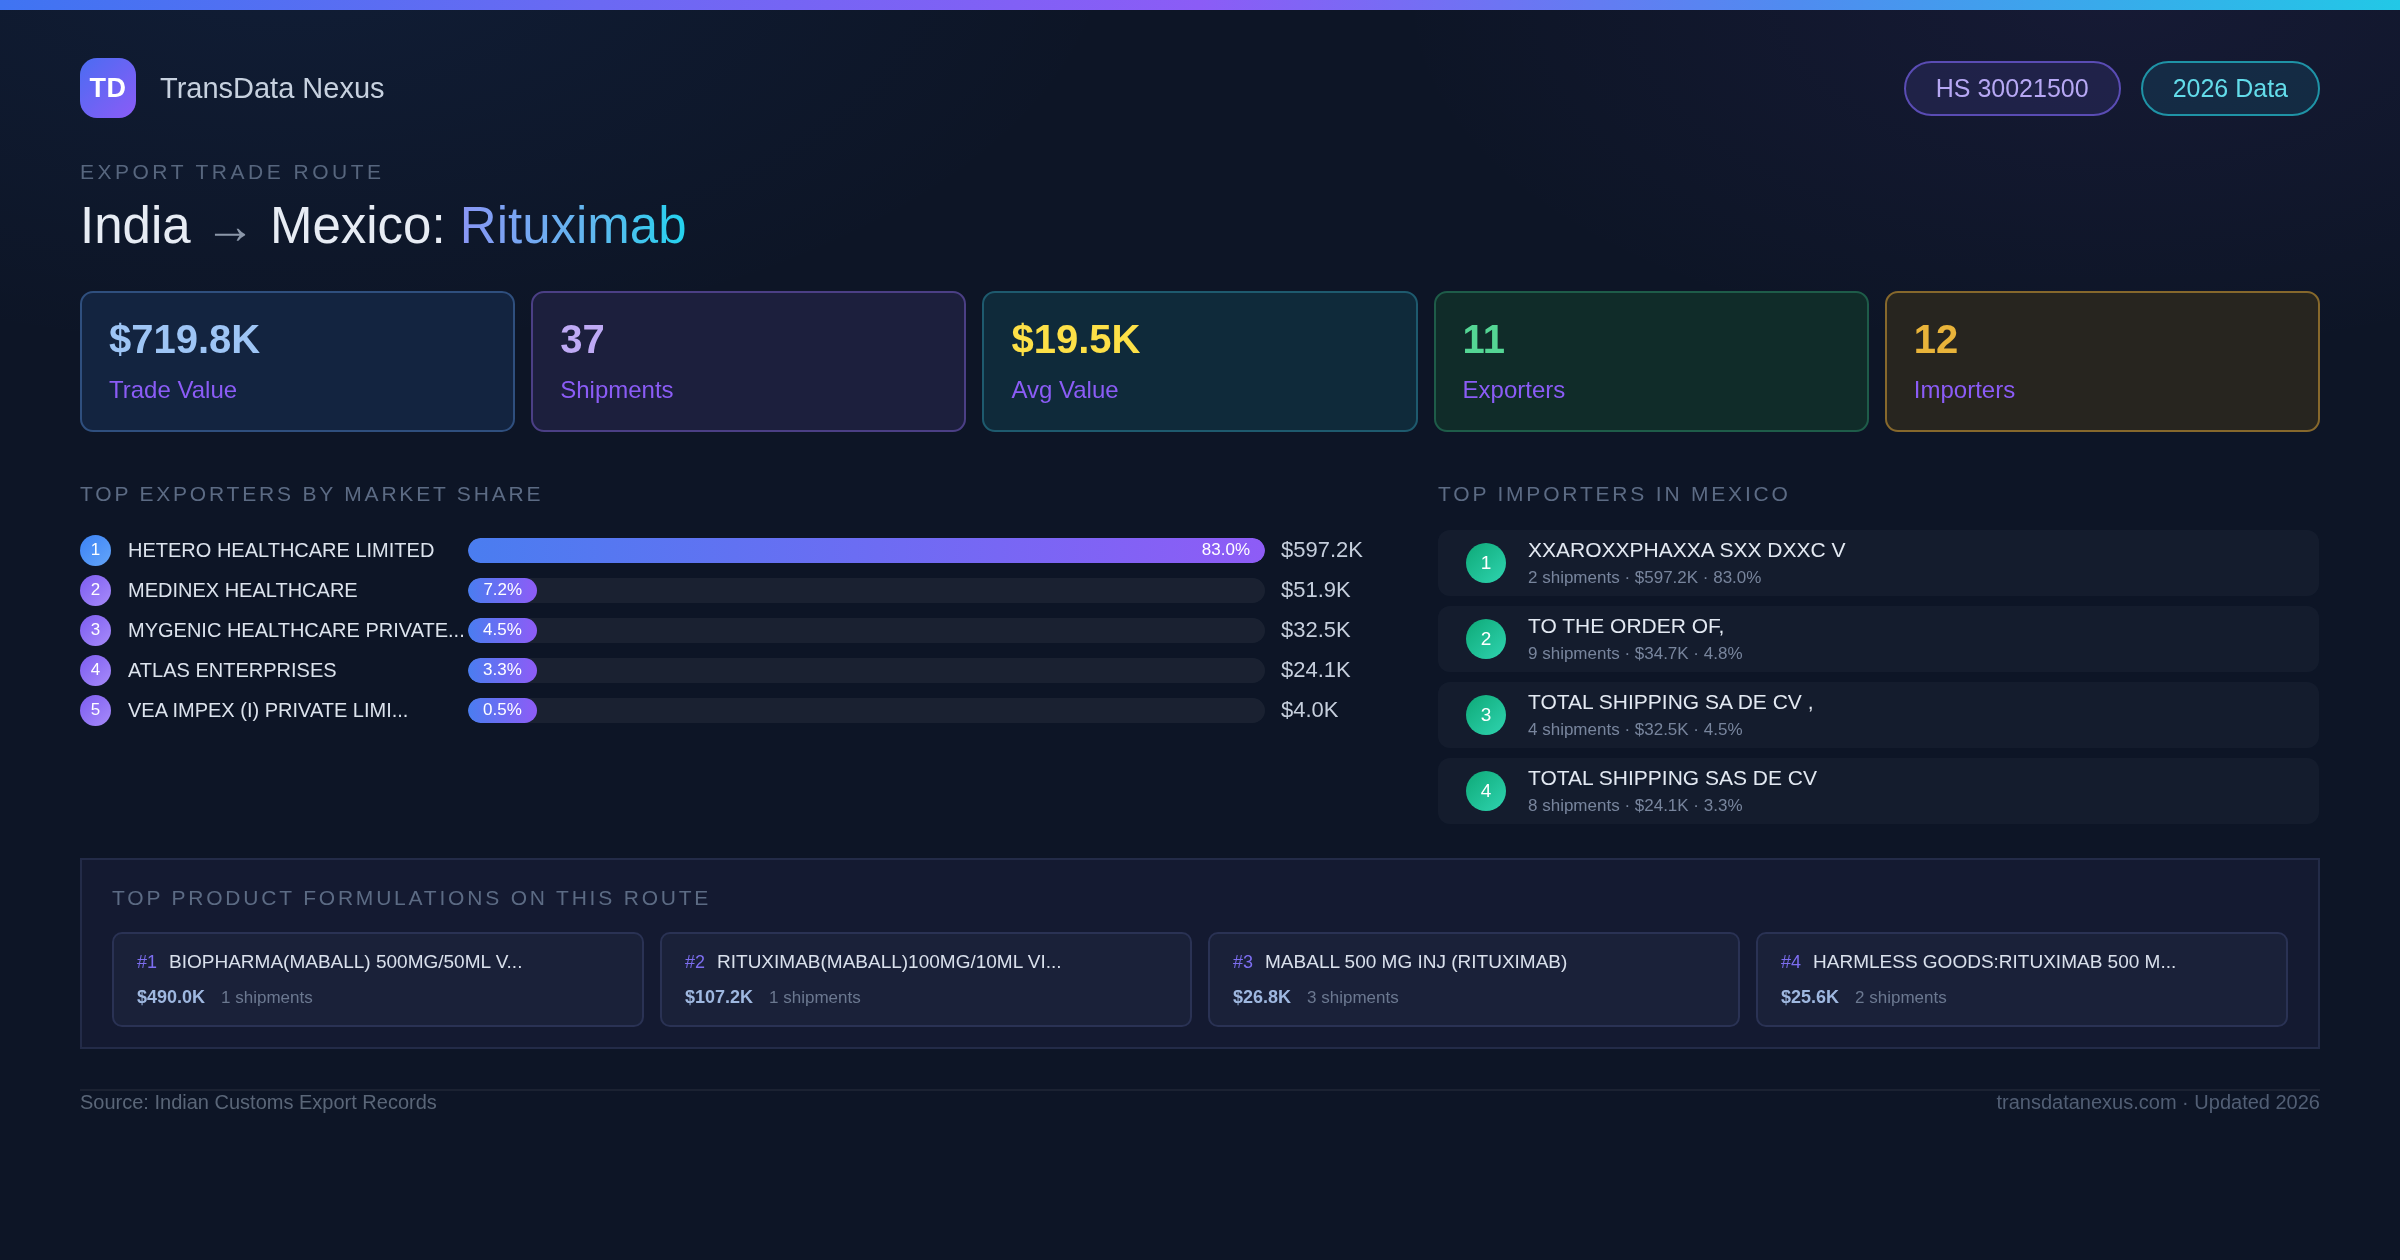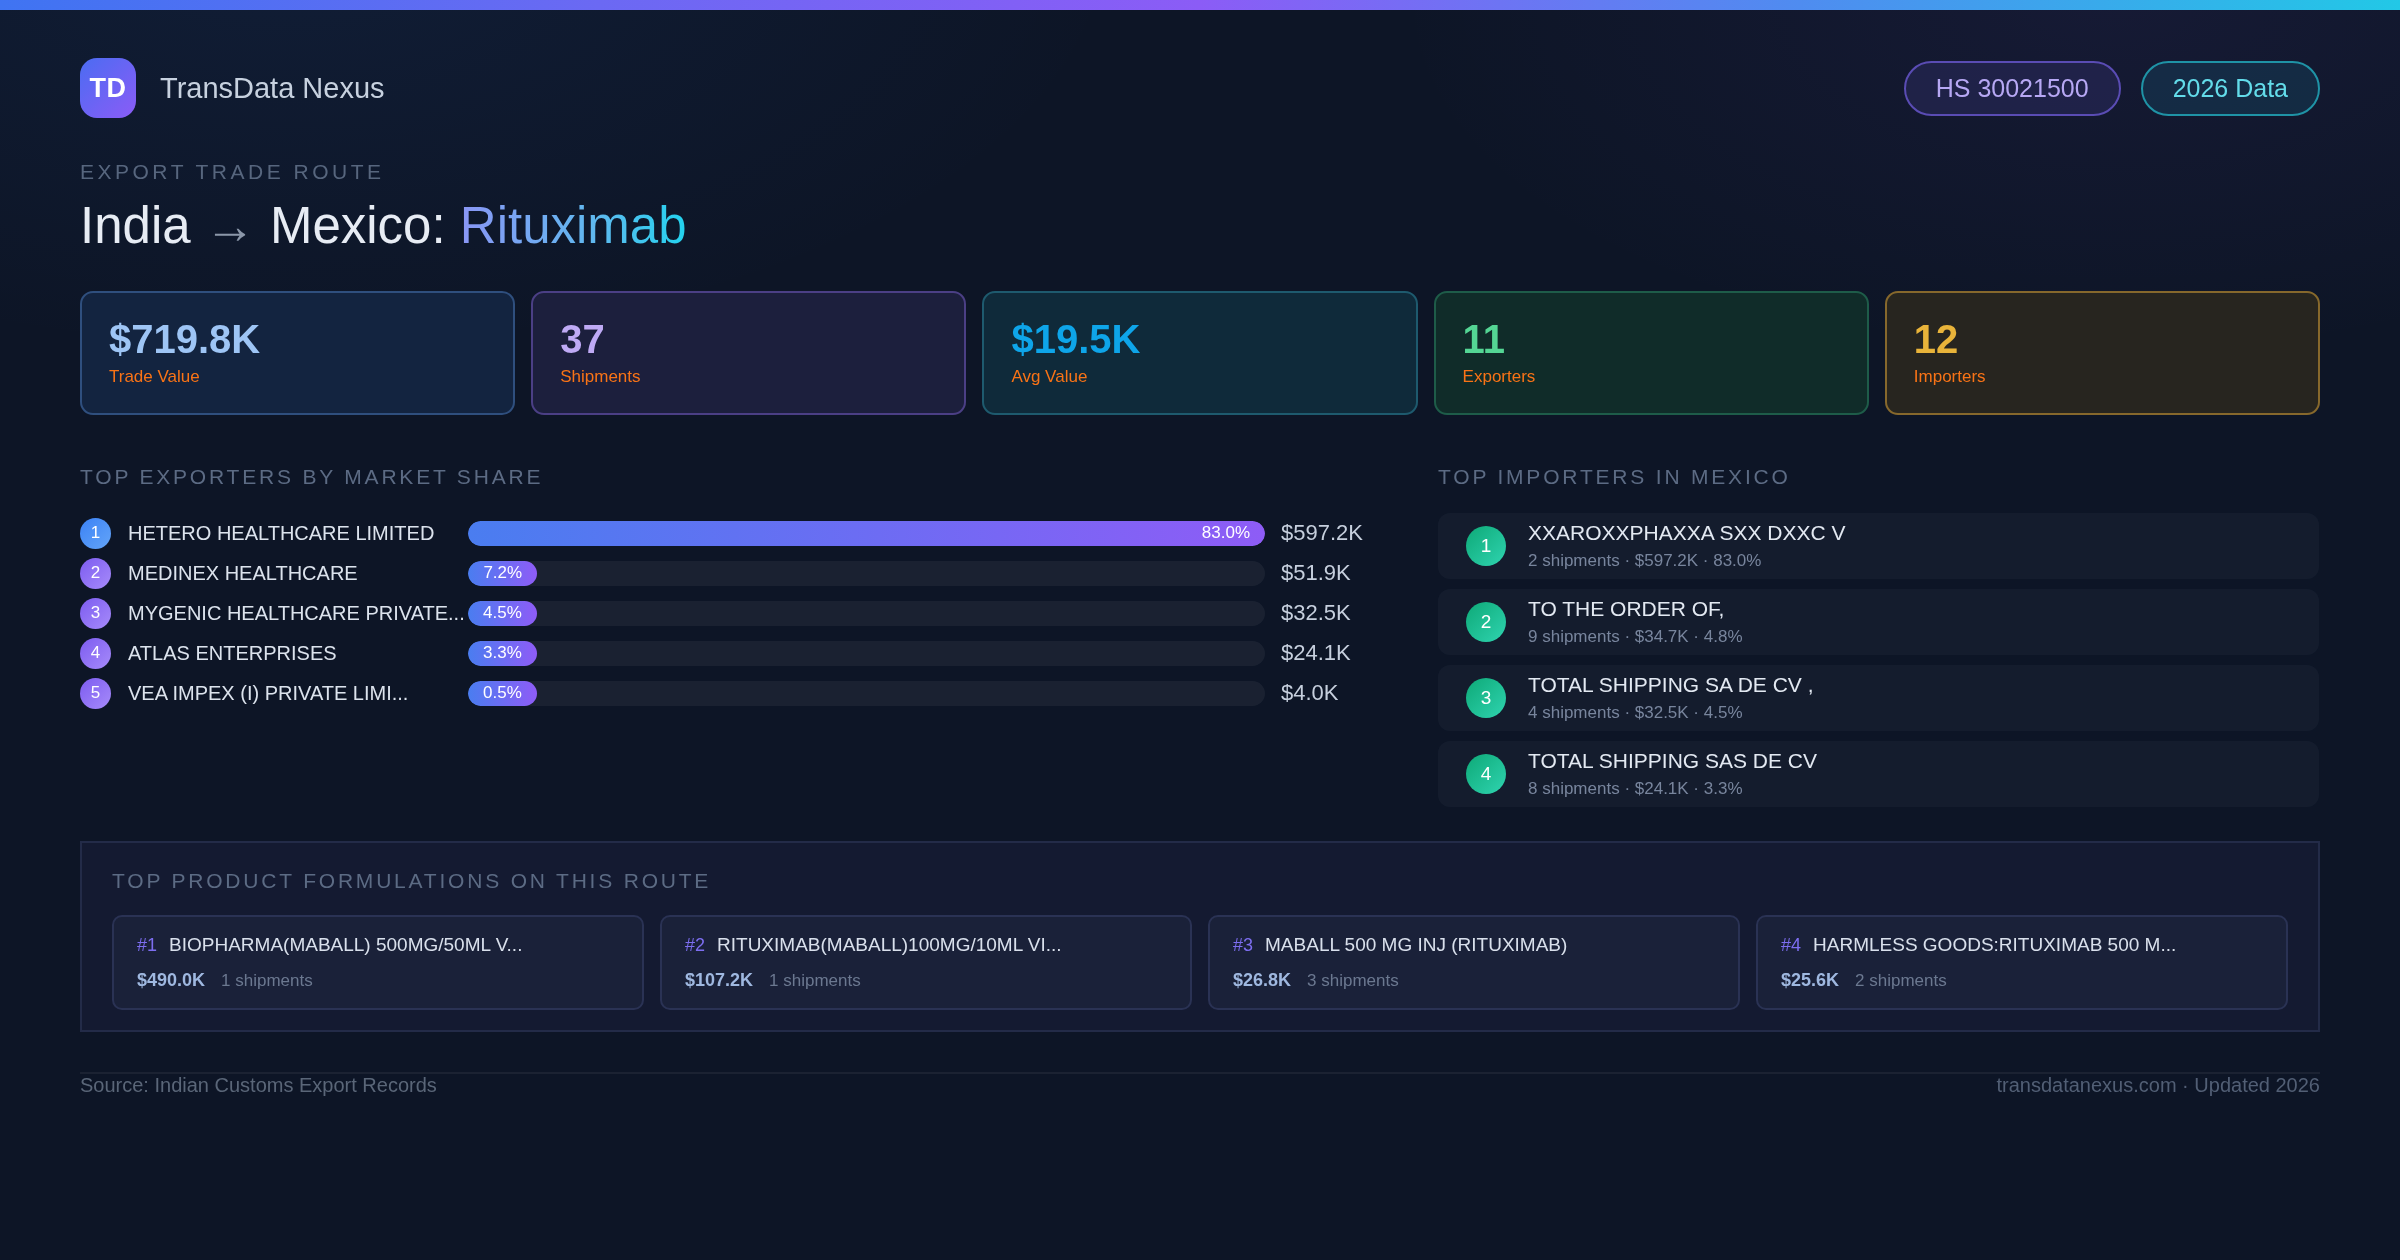--- a/index.html
+++ b/index.html
@@ -36,24 +36,24 @@
   .title .arrow { color:#8property-92a3; }
   .title .arrow { color:#8b97a9; }
   .title .drug {
     background:linear-gradient(90deg,#8a96f5 0%,#5fb9ef 60%,#22d3ee 100%);
     -webkit-background-clip:text; background-clip:text; color:transparent; }
 
   
   .stats { margin-top:36px; display:flex; gap:16px; }
   .stat { flex:1; border-radius:13px; padding:24px 27px 26px; border:2px solid transparent; }
   .stat .val { font-size:40px; font-weight:600; }
-  .stat .lbl { margin-top:5px; font-size:17px; color:#f97316; }
+  .stat .lbl { margin-top:14px; font-size:24px; color:#8b5cf6; }
   .stat-blue   { background:#132440; border-color:#2f4f7e; } .stat-blue .val{ color:#9ec5f5; }
   .stat-purple { background:#1c1f3d; border-color:#4b3f85; } .stat-purple .val{ color:#bfaaf5; }
-  .stat-cyan   { background:#0f2a3a; border-color:#1e5a6e; } .stat-cyan .val{ color:#0ea5e9; }
+  .stat-cyan   { background:#0f2a3a; border-color:#1e5a6e; } .stat-cyan .val{ color:#fde047; }
   .stat-green  { background:#102c29; border-color:#1e5c49; } .stat-green .val{ color:#54d694; }
   .stat-amber  { background:#27251f; border-color:#86682c; } .stat-amber .val{ color:#e9b43a; }
 
   
   .cols { margin-top:50px; display:grid; grid-template-columns:1297px 881px; gap:61px; }
   .sec-title { font-size:21px; letter-spacing:2.8px; color:#5c6b84; font-weight:500; margin-bottom:24px; }
 
   
   .exp-row { height:40px; display:flex; align-items:center; }
   .rank { width:31px; height:31px; border-radius:50%; flex:0 0 31px;

